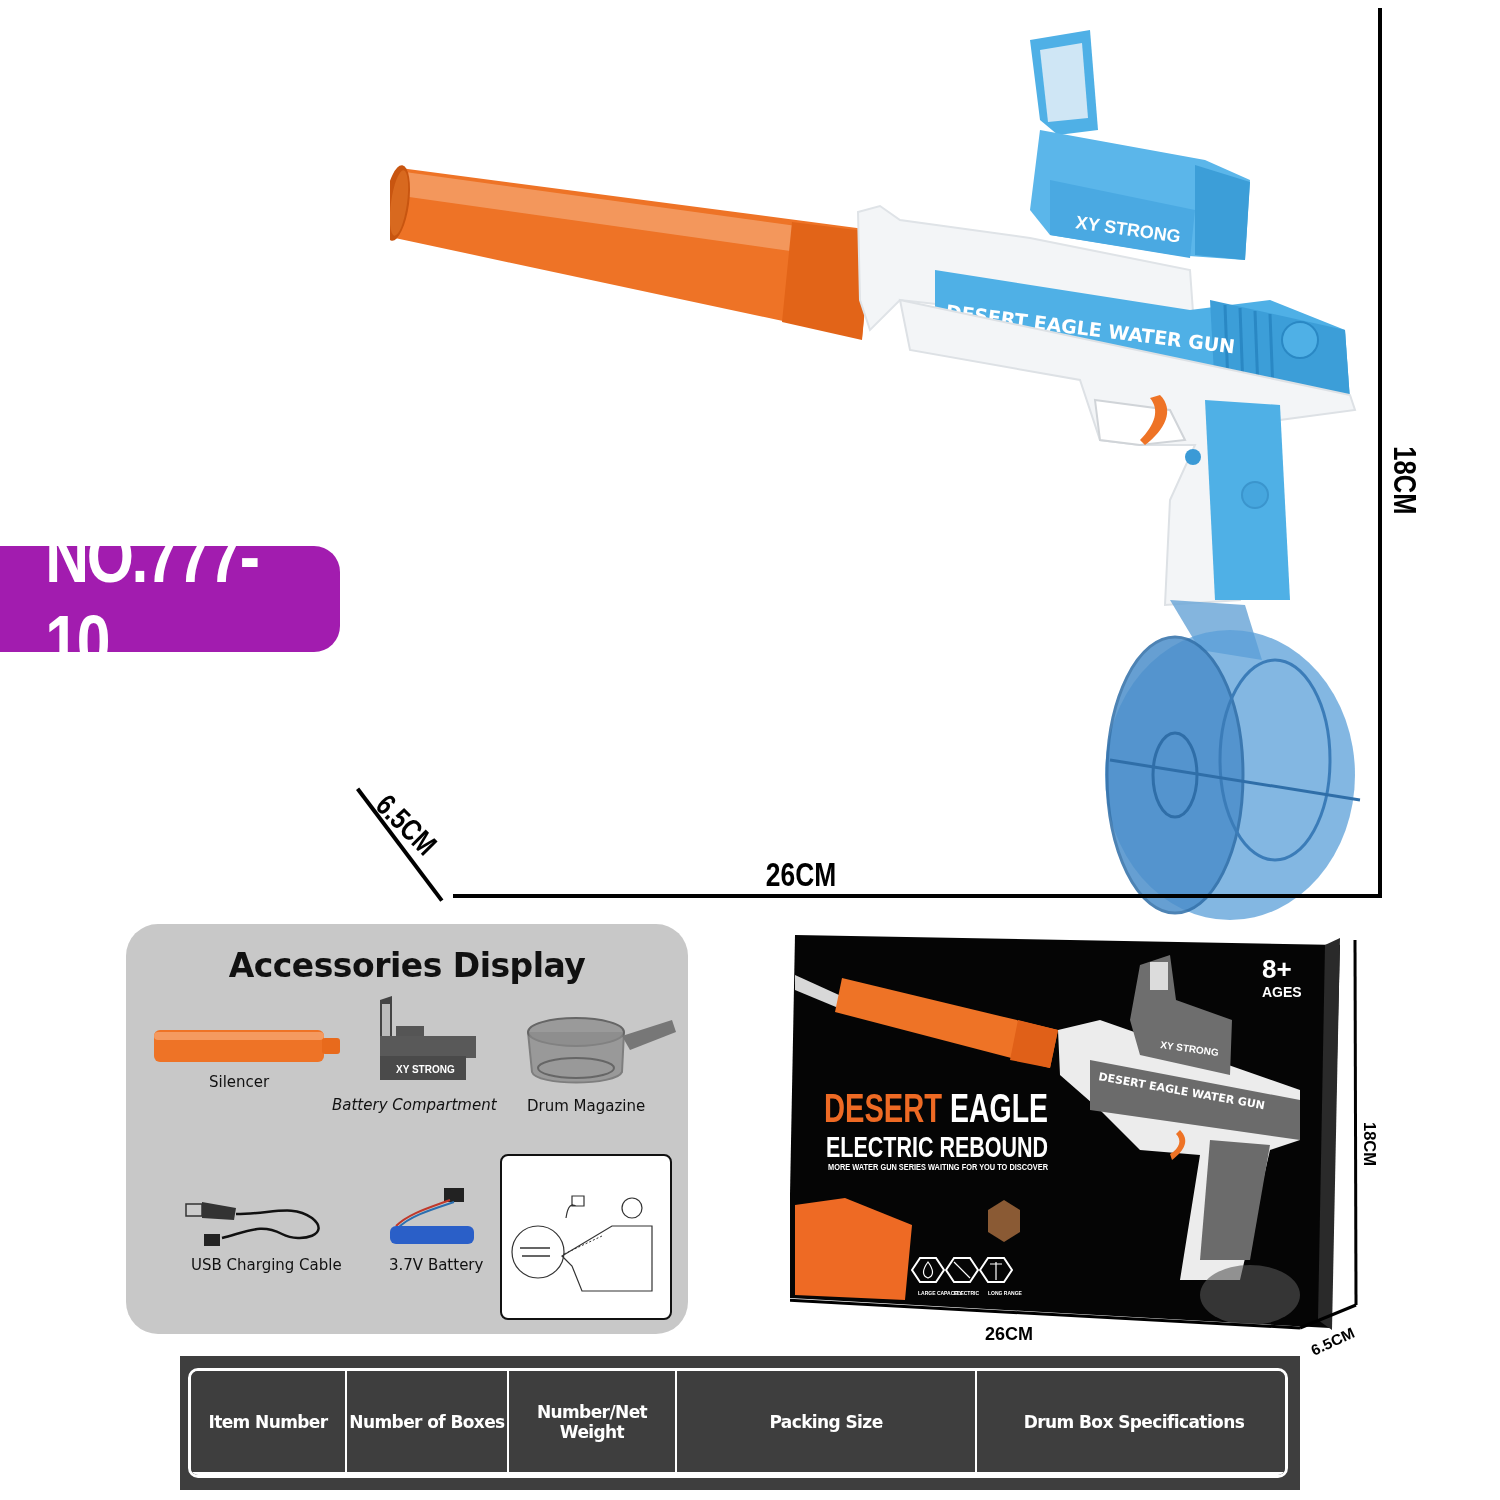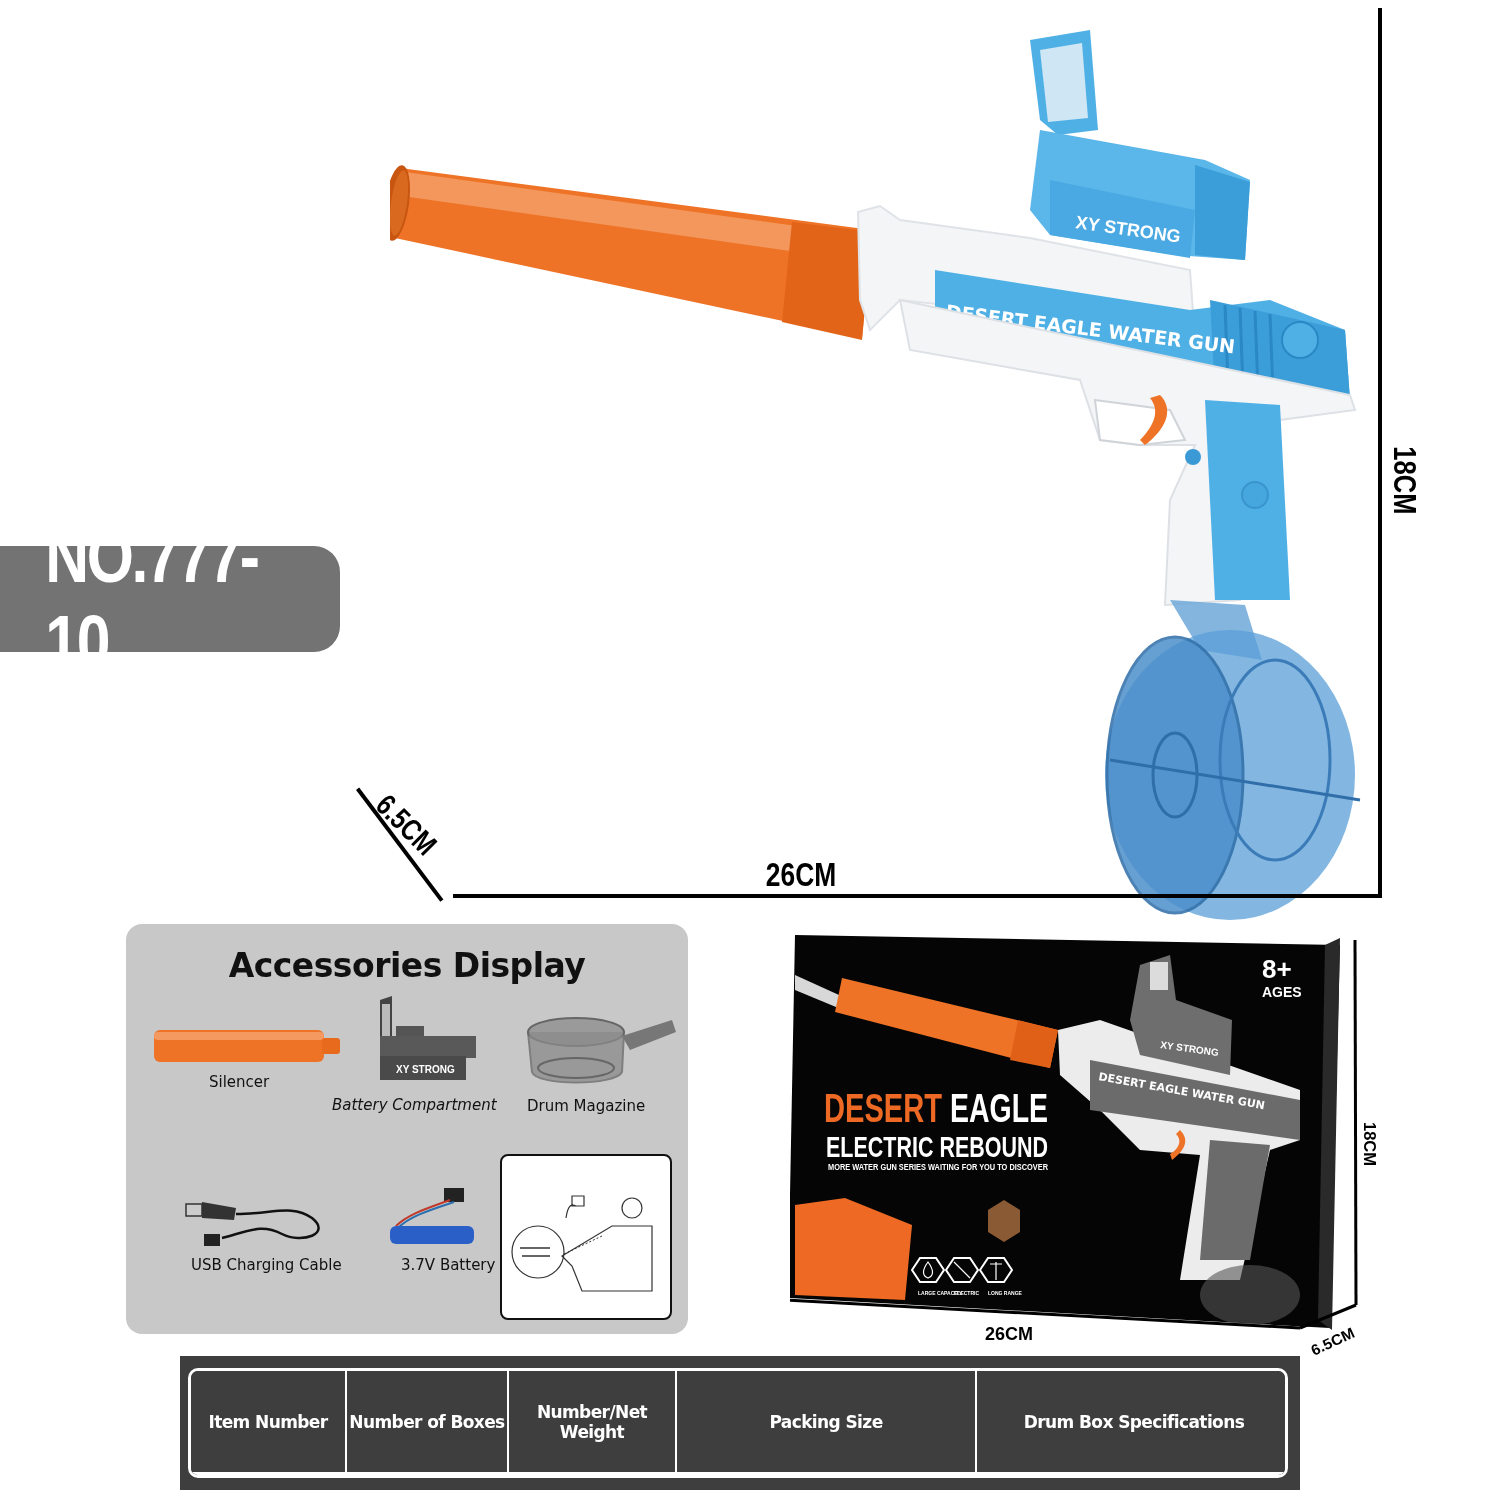--- a/index.html
+++ b/index.html
@@ -2,21 +2,21 @@
 <html><head>
 <meta charset="utf-8">
 <style>
   * { box-sizing: border-box; margin: 0; padding: 0; }
   html, body { width: 1500px; height: 1500px; background: #ffffff; overflow: hidden; }
   body { position: relative; font-family: "Liberation Sans", sans-serif; }
 
   
   .model-badge {
     position: absolute; left: 0; top: 546px; width: 340px; height: 106px;
-    background: #737373; border-radius: 0 26px 26px 0;
+    background: #a21caf; border-radius: 0 26px 26px 0;
     display: flex; align-items: center; justify-content: center;
   }
   .model-badge span {
     color: #fff; font-family: "Liberation Sans", sans-serif; font-weight: 700;
     font-size: 74px; letter-spacing: -3px; transform: scaleX(0.82); display: inline-block;
     padding-left: 18px;
   }
 
   
   .dim-line { position: absolute; background: #000; }
@@ -24,21 +24,21 @@
     position: absolute; font-family: "Liberation Sans", sans-serif; font-weight: 700;
     color: #000; transform-origin: center; white-space: nowrap;
   }
 
   
   .main-gun { position: absolute; left: 390px; top: 0; width: 1000px; height: 930px; }
 
   
   .acc-panel {
     position: absolute; left: 126px; top: 924px; width: 562px; height: 410px;
-    background: #c8c8c8; border-radius: 16px;
+    background: #c8c8c8; border-radius: 32px;
   }
   .acc-title {
     position: absolute; left: 0; right: 0; top: 22px; text-align: center;
     font-family: "DejaVu Sans", sans-serif; font-weight: 700; font-size: 33px; color: #111;
     letter-spacing: -0.5px;
   }
   .acc-item { position: absolute; }
   .acc-label {
     position: absolute; font-family: "DejaVu Sans", sans-serif; font-size: 15px; color: #111;
     white-space: nowrap;
@@ -170,21 +170,21 @@
     <rect x="22" y="40" width="16" height="12" fill="#222"></rect>
   </svg>
   <div class="acc-label" style="left:65px; top:332px;">USB Charging Cable</div>
 
   <svg class="acc-item" style="left:262px; top:262px;" width="90" height="62" viewBox="0 0 90 62">
     <rect x="56" y="2" width="20" height="14" fill="#222"></rect>
     <path d="M8 40 C20 28 40 22 62 14" stroke="#c0392b" stroke-width="2" fill="none"></path>
     <path d="M10 42 C22 30 42 24 66 16" stroke="#2a6fb0" stroke-width="2" fill="none"></path>
     <rect x="2" y="40" width="84" height="18" rx="6" fill="#2a5fc8"></rect>
   </svg>
-  <div class="acc-label" style="left:263px; top:332px;margin-left:12px;">3.7V Battery</div>
+  <div class="acc-label" style="left:263px; top:332px;">3.7V Battery</div>
 
   <div style="position:absolute; left:374px; top:230px; width:172px; height:166px; background:#fff; border:2px solid #111; border-radius:8px;">
     <svg width="168" height="162" viewBox="0 0 168 162">
       <circle cx="36" cy="96" r="26" fill="none" stroke="#333" stroke-width="1.2"></circle>
       <path d="M18 92 L48 92 M48 100 L20 100" stroke="#333" stroke-width="1.5"></path>
       <path d="M60 100 L110 70 L150 70 L150 135 L80 135 L70 110 Z" fill="none" stroke="#333" stroke-width="1.2"></path>
       <circle cx="130" cy="52" r="10" fill="none" stroke="#333" stroke-width="1.2"></circle>
       <path d="M70 40 L82 40 L82 50 L70 50 Z M64 62 C66 48 70 48 74 50" fill="none" stroke="#333" stroke-width="1.2"></path>
       <line x1="62" y1="98" x2="100" y2="80" stroke="#333" stroke-dasharray="2,2"></line>
     </svg>

